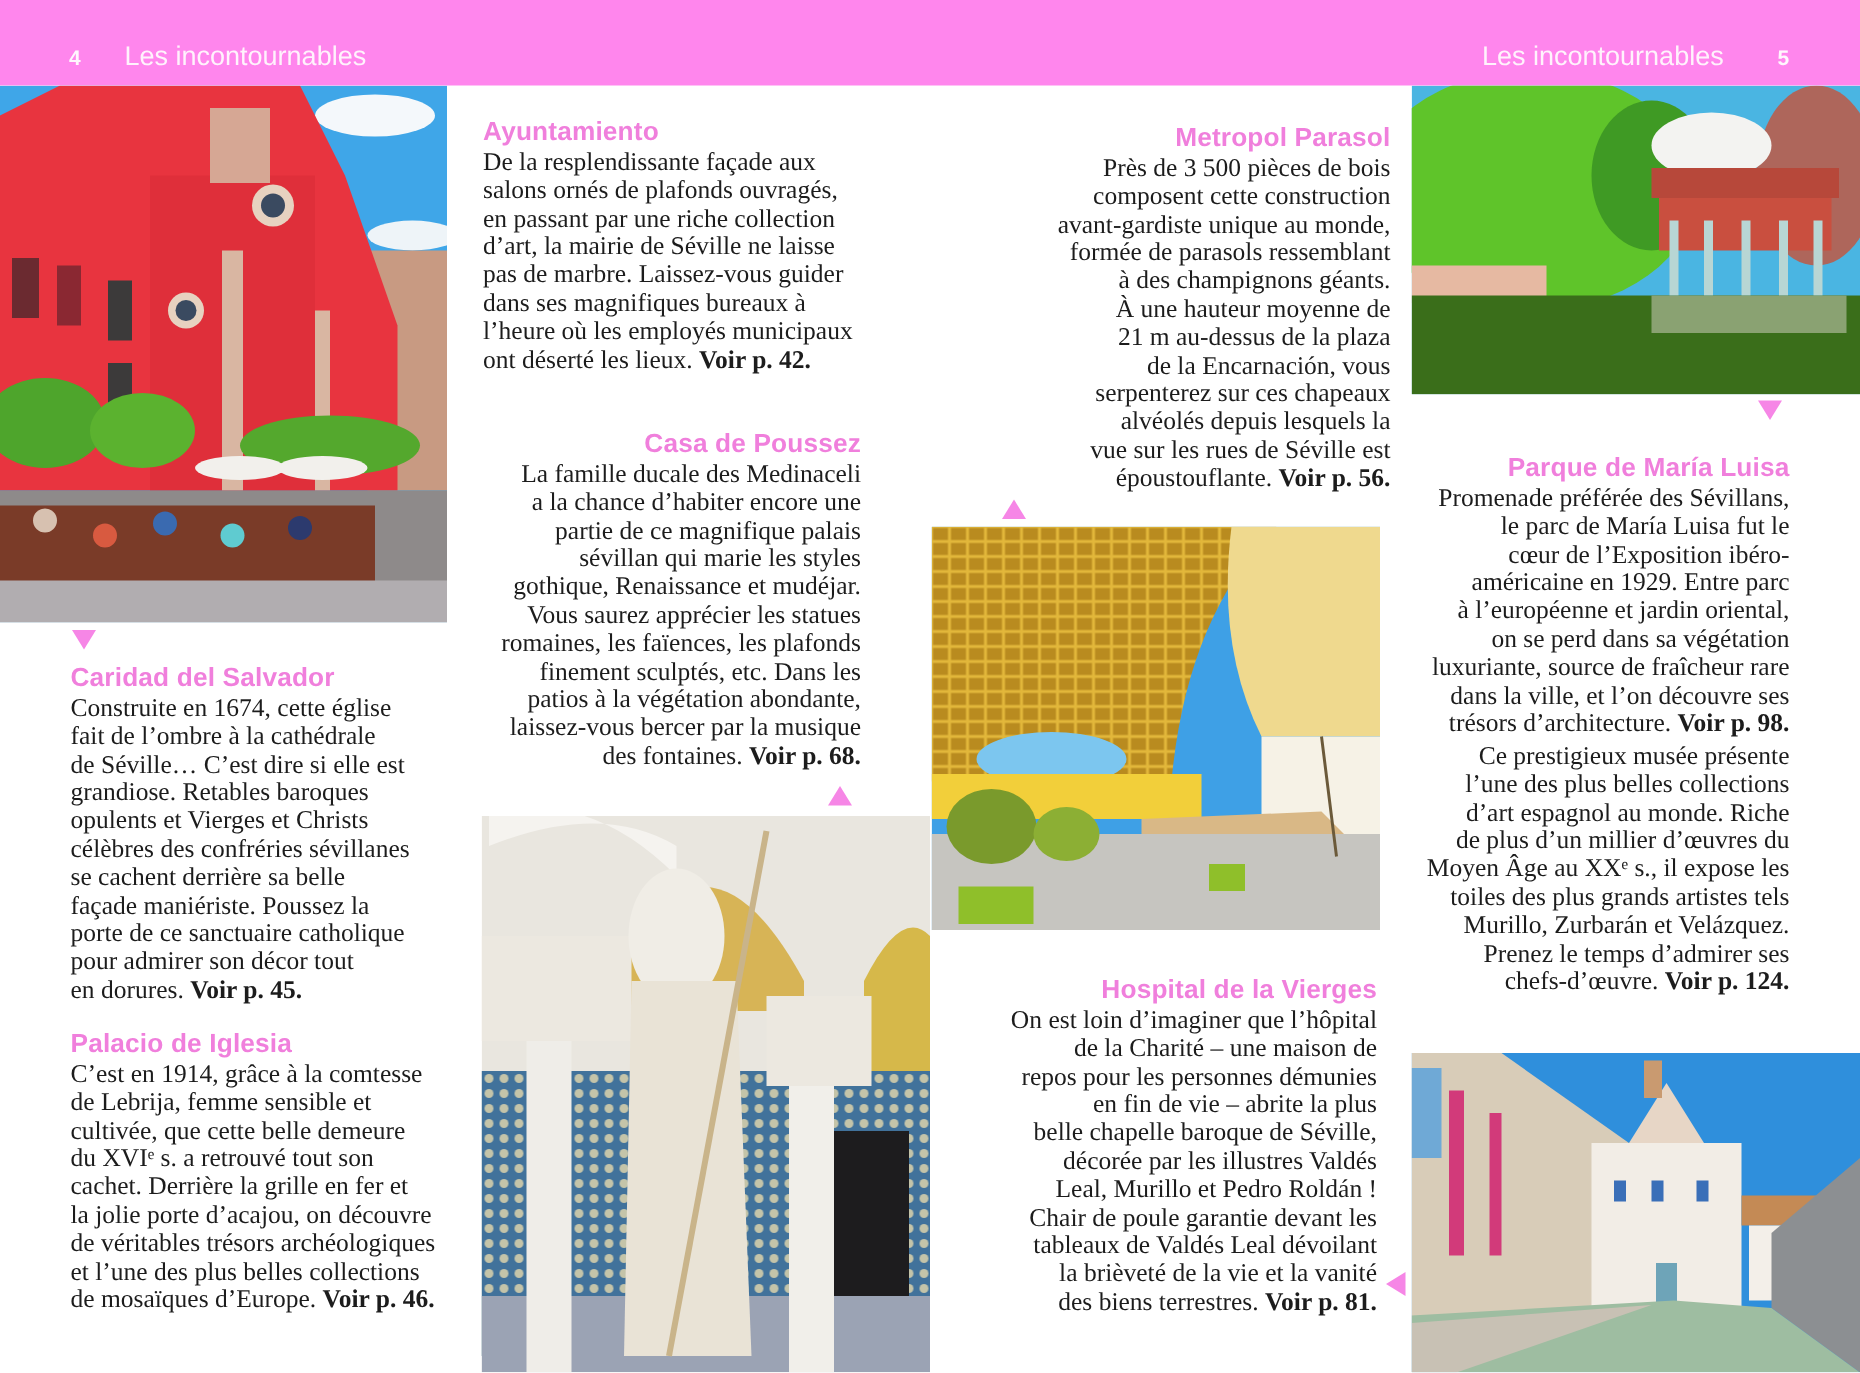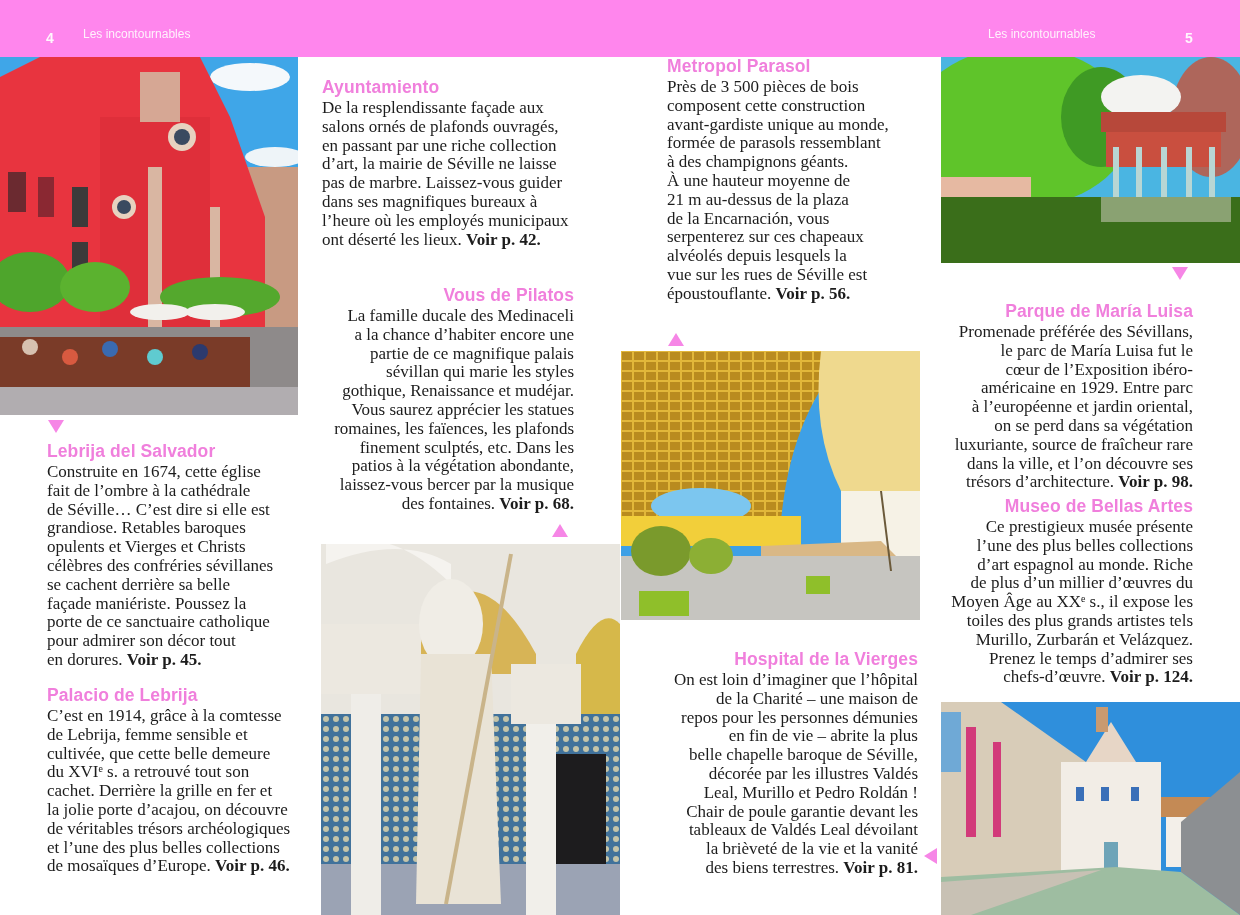--- a/index.html
+++ b/index.html
@@ -1,21 +1,21 @@
 <!DOCTYPE html>
 <html><head>
 <meta charset="utf-8">
 <style>
   * { box-sizing: border-box; margin: 0; padding: 0; }
   html, body { width: 1240px; height: 915px; overflow: hidden; background: #ffffff; }
   body { position: relative; font-family: "Liberation Serif", serif; color: #1c1c1c; }
 
   .header { position: absolute; left: 0; top: 0; width: 1240px; height: 57px; background: #ff86ed; }
   .hdr-num { position: absolute; top: 30px; font-family: "Liberation Sans", sans-serif; font-weight: bold; font-size: 14px; color: #fff6fd; }
-  .hdr-title { position: absolute; top: 27px; font-family: "Liberation Sans", sans-serif; font-size: 12px; color: #fff2fc; }
+  .hdr-title { position: absolute; top: 27px; font-family: "Liberation Sans", sans-serif; font-size: 18px; color: #fff2fc; }
 
   .photo { position: absolute; overflow: hidden; }
   .photo svg { width: 100%; height: 100%; display: block; }
 
   .block { position: absolute; }
   .block h2 { font-family: "Liberation Sans", sans-serif; font-weight: bold; font-size: 17.5px; color: #f07fdc; line-height: 22px; margin-bottom: 1px; letter-spacing: 0.1px; }
   .block p { font-size: 17px; line-height: 18.8px; }
   .block p b { font-weight: bold; }
   .left { text-align: left; }
   .right { text-align: right; }
@@ -66,42 +66,42 @@
     <circle cx="70" cy="300" r="8" fill="#d85a40"></circle>
     <circle cx="110" cy="292" r="8" fill="#3a6ab0"></circle>
     <circle cx="155" cy="300" r="8" fill="#5fcbd0"></circle>
     <circle cx="200" cy="295" r="8" fill="#2c3a6e"></circle>
     <rect x="0" y="330" width="298" height="28" fill="#b1adb0"></rect>
   </svg>
 </div>
 <div class="tri tri-down" style="left:48px;top:420px;"></div>
 
 <div class="block left" style="left:47px;top:440px;width:250px;">
-  <h2>Lebrija del Salvador</h2>
+  <h2>Caridad del Salvador</h2>
   <p>
     <span>Construite en 1674, cette église</span><br><span>fait de l’ombre à la cathédrale</span><br><span>de Séville… C’est dire si elle est</span><br><span>grandiose. Retables baroques</span><br><span>opulents et Vierges et Christs</span><br><span>célèbres des confréries sévillanes</span><br><span>se cachent derrière sa belle</span><br><span>façade maniériste. Poussez la</span><br><span>porte de ce sanctuaire catholique</span><br><span>pour admirer son décor tout</span><br><span>en dorures.</span> <b>Voir p. 45.</b>
   </p>
 </div>
 
 <div class="block left" style="left:47px;top:684px;width:260px;">
-  <h2>Palacio de Lebrija</h2>
+  <h2>Palacio de Iglesia</h2>
   <p>
     <span>C’est en 1914, grâce à la comtesse</span><br><span>de Lebrija, femme sensible et</span><br><span>cultivée, que cette belle demeure</span><br><span>du XVIᵉ s. a retrouvé tout son</span><br><span>cachet. Derrière la grille en fer et</span><br><span>la jolie porte d’acajou, on découvre</span><br><span>de véritables trésors archéologiques</span><br><span>et l’une des plus belles collections</span><br><span>de mosaïques d’Europe.</span> <b>Voir p. 46.</b>
   </p>
 </div>
 
 <div class="block left" style="left:322px;top:76px;width:260px;">
   <h2>Ayuntamiento</h2>
   <p>
     <span>De la resplendissante façade aux</span><br><span>salons ornés de plafonds ouvragés,</span><br><span>en passant par une riche collection</span><br><span>d’art, la mairie de Séville ne laisse</span><br><span>pas de marbre. Laissez-vous guider</span><br><span>dans ses magnifiques bureaux à</span><br><span>l’heure où les employés municipaux</span><br><span>ont déserté les lieux.</span> <b>Voir p. 42.</b>
   </p>
 </div>
 
 <div class="block right" style="left:315px;top:284px;width:259px;">
-  <h2>Vous de Pilatos</h2>
+  <h2>Casa de Poussez</h2>
   <p>
     <span>La famille ducale des Medinaceli</span><br><span>a la chance d’habiter encore une</span><br><span>partie de ce magnifique palais</span><br><span>sévillan qui marie les styles</span><br><span>gothique, Renaissance et mudéjar.</span><br><span>Vous saurez apprécier les statues</span><br><span>romaines, les faïences, les plafonds</span><br><span>finement sculptés, etc. Dans les</span><br><span>patios à la végétation abondante,</span><br><span>laissez-vous bercer par la musique</span><br><span>des fontaines.</span> <b>Voir p. 68.</b>
   </p>
 </div>
 <div class="tri tri-up" style="left:552px;top:524px;"></div>
 
 <div class="photo" style="left:321px;top:544px;width:299px;height:371px;">
   <svg viewBox="0 0 299 371" preserveAspectRatio="none">
     <rect width="299" height="371" fill="#e9e6df"></rect>
     <path d="M90 100 Q150 -10 215 110 L215 130 L90 130 Z" fill="#d7b456"></path>
@@ -120,21 +120,21 @@
     <rect x="30" y="150" width="30" height="221" fill="#efede8"></rect>
     <rect x="190" y="120" width="70" height="60" fill="#ece8e0"></rect>
     <rect x="205" y="180" width="30" height="191" fill="#f1efea"></rect>
     <path d="M5 0 Q70 -20 130 40 L130 20 Q80 -10 5 20 Z" fill="#f5f3ef"></path>
     <ellipse cx="130" cy="80" rx="32" ry="45" fill="#f0ede6"></ellipse>
     <path d="M100 110 L170 110 L180 360 L95 360 Z" fill="#e9e3d6"></path>
     <line x1="190" y1="10" x2="125" y2="360" stroke="#c9b48a" stroke-width="4"></line>
   </svg>
 </div>
 
-<div class="block left" style="left:667px;top:55px;width:260px;">
+<div class="block left" style="left:667px;top:80px;width:260px;text-align:right;">
   <h2>Metropol Parasol</h2>
   <p>
     <span>Près de 3 500 pièces de bois</span><br><span>composent cette construction</span><br><span>avant-gardiste unique au monde,</span><br><span>formée de parasols ressemblant</span><br><span>à des champignons géants.</span><br><span>À une hauteur moyenne de</span><br><span>21 m au-dessus de la plaza</span><br><span>de la Encarnación, vous</span><br><span>serpenterez sur ces chapeaux</span><br><span>alvéolés depuis lesquels la</span><br><span>vue sur les rues de Séville est</span><br><span>époustouflante.</span> <b>Voir p. 56.</b>
   </p>
 </div>
 <div class="tri tri-up" style="left:668px;top:333px;"></div>
 
 <div class="photo" style="left:621px;top:351px;width:299px;height:269px;">
   <svg viewBox="0 0 299 269" preserveAspectRatio="none">
     <defs>
@@ -189,21 +189,20 @@
 <div class="tri tri-down" style="left:1172px;top:267px;"></div>
 
 <div class="block right" style="left:935px;top:300px;width:258px;">
   <h2>Parque de María Luisa</h2>
   <p>
     <span>Promenade préférée des Sévillans,</span><br><span>le parc de María Luisa fut le</span><br><span>cœur de l’Exposition ibéro-</span><br><span>américaine en 1929. Entre parc</span><br><span>à l’européenne et jardin oriental,</span><br><span>on se perd dans sa végétation</span><br><span>luxuriante, source de fraîcheur rare</span><br><span>dans la ville, et l’on découvre ses</span><br><span>trésors d’architecture.</span> <b>Voir p. 98.</b>
   </p>
 </div>
 
 <div class="block right" style="left:935px;top:495px;width:258px;">
-  <h2>Museo de Bellas Artes</h2>
   <p>
     <span>Ce prestigieux musée présente</span><br><span>l’une des plus belles collections</span><br><span>d’art espagnol au monde. Riche</span><br><span>de plus d’un millier d’œuvres du</span><br><span>Moyen Âge au XXᵉ s., il expose les</span><br><span>toiles des plus grands artistes tels</span><br><span>Murillo, Zurbarán et Velázquez.</span><br><span>Prenez le temps d’admirer ses</span><br><span>chefs-d’œuvre.</span> <b>Voir p. 124.</b>
   </p>
 </div>
 
 <div class="photo" style="left:941px;top:702px;width:299px;height:213px;">
   <svg viewBox="0 0 299 213" preserveAspectRatio="none">
     <rect width="299" height="213" fill="#2f8fdc"></rect>
     <polygon points="0,0 60,0 145,60 145,170 0,180" fill="#d8ccb8"></polygon>
     <rect x="0" y="10" width="20" height="60" fill="#6fa9d6"></rect>

